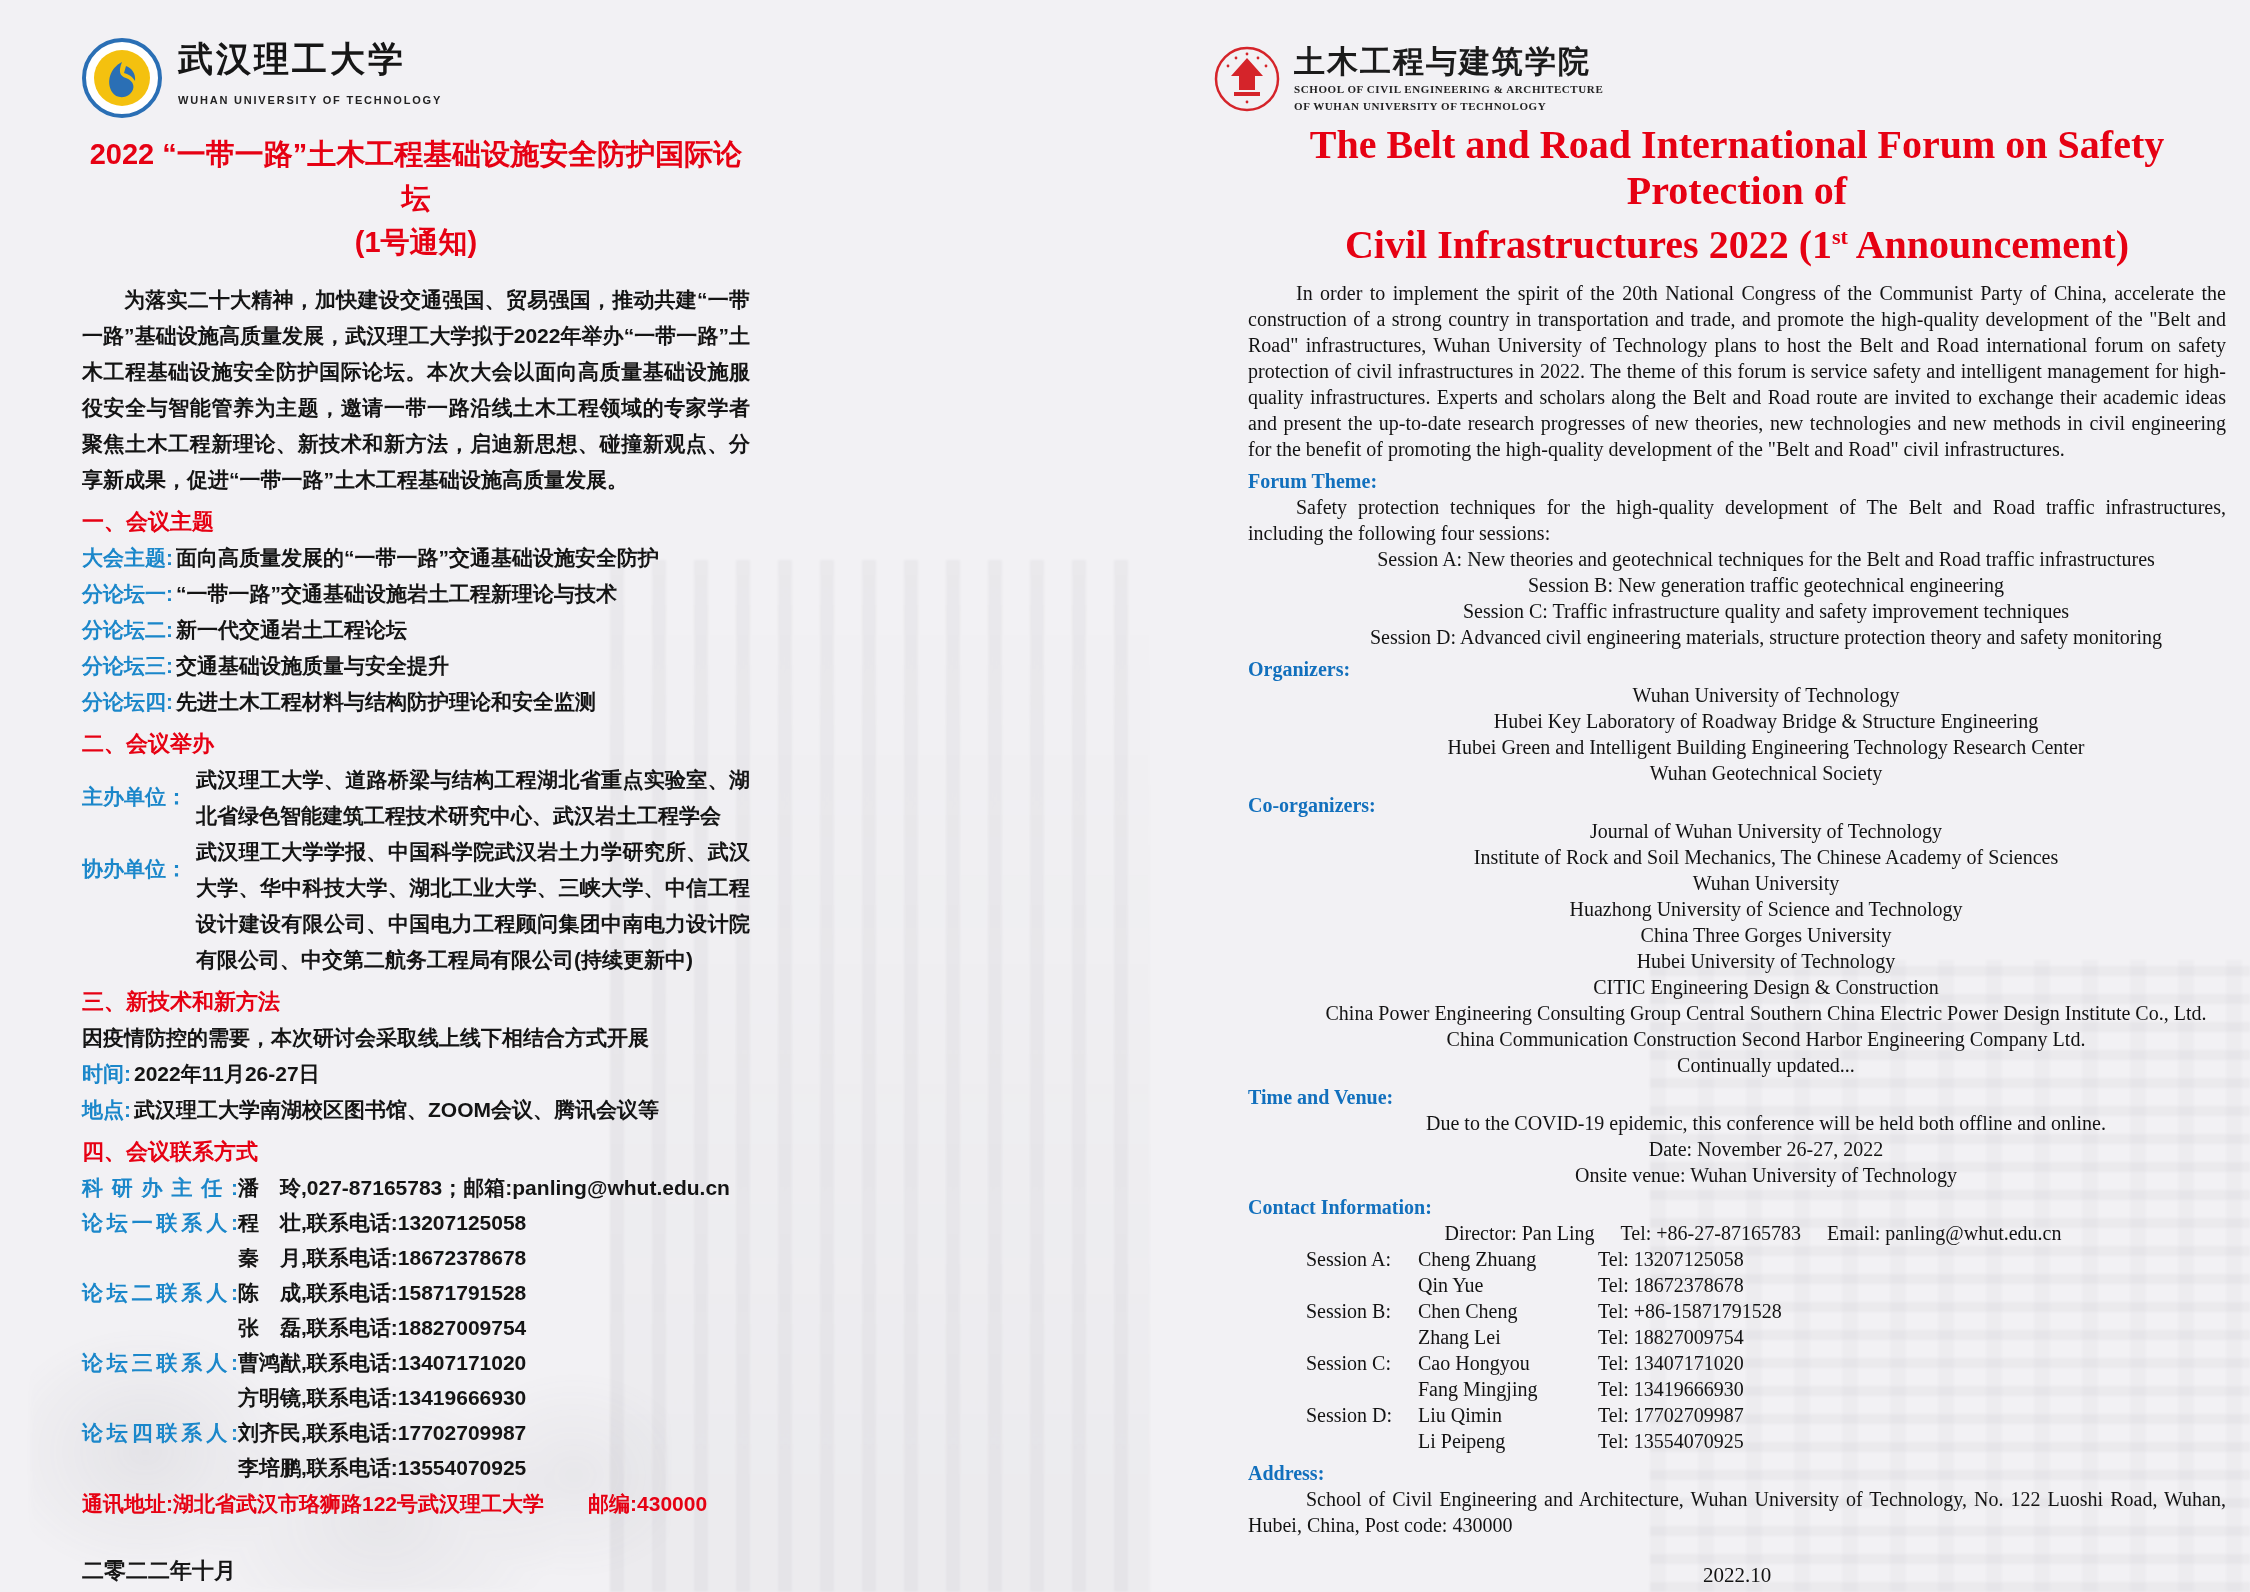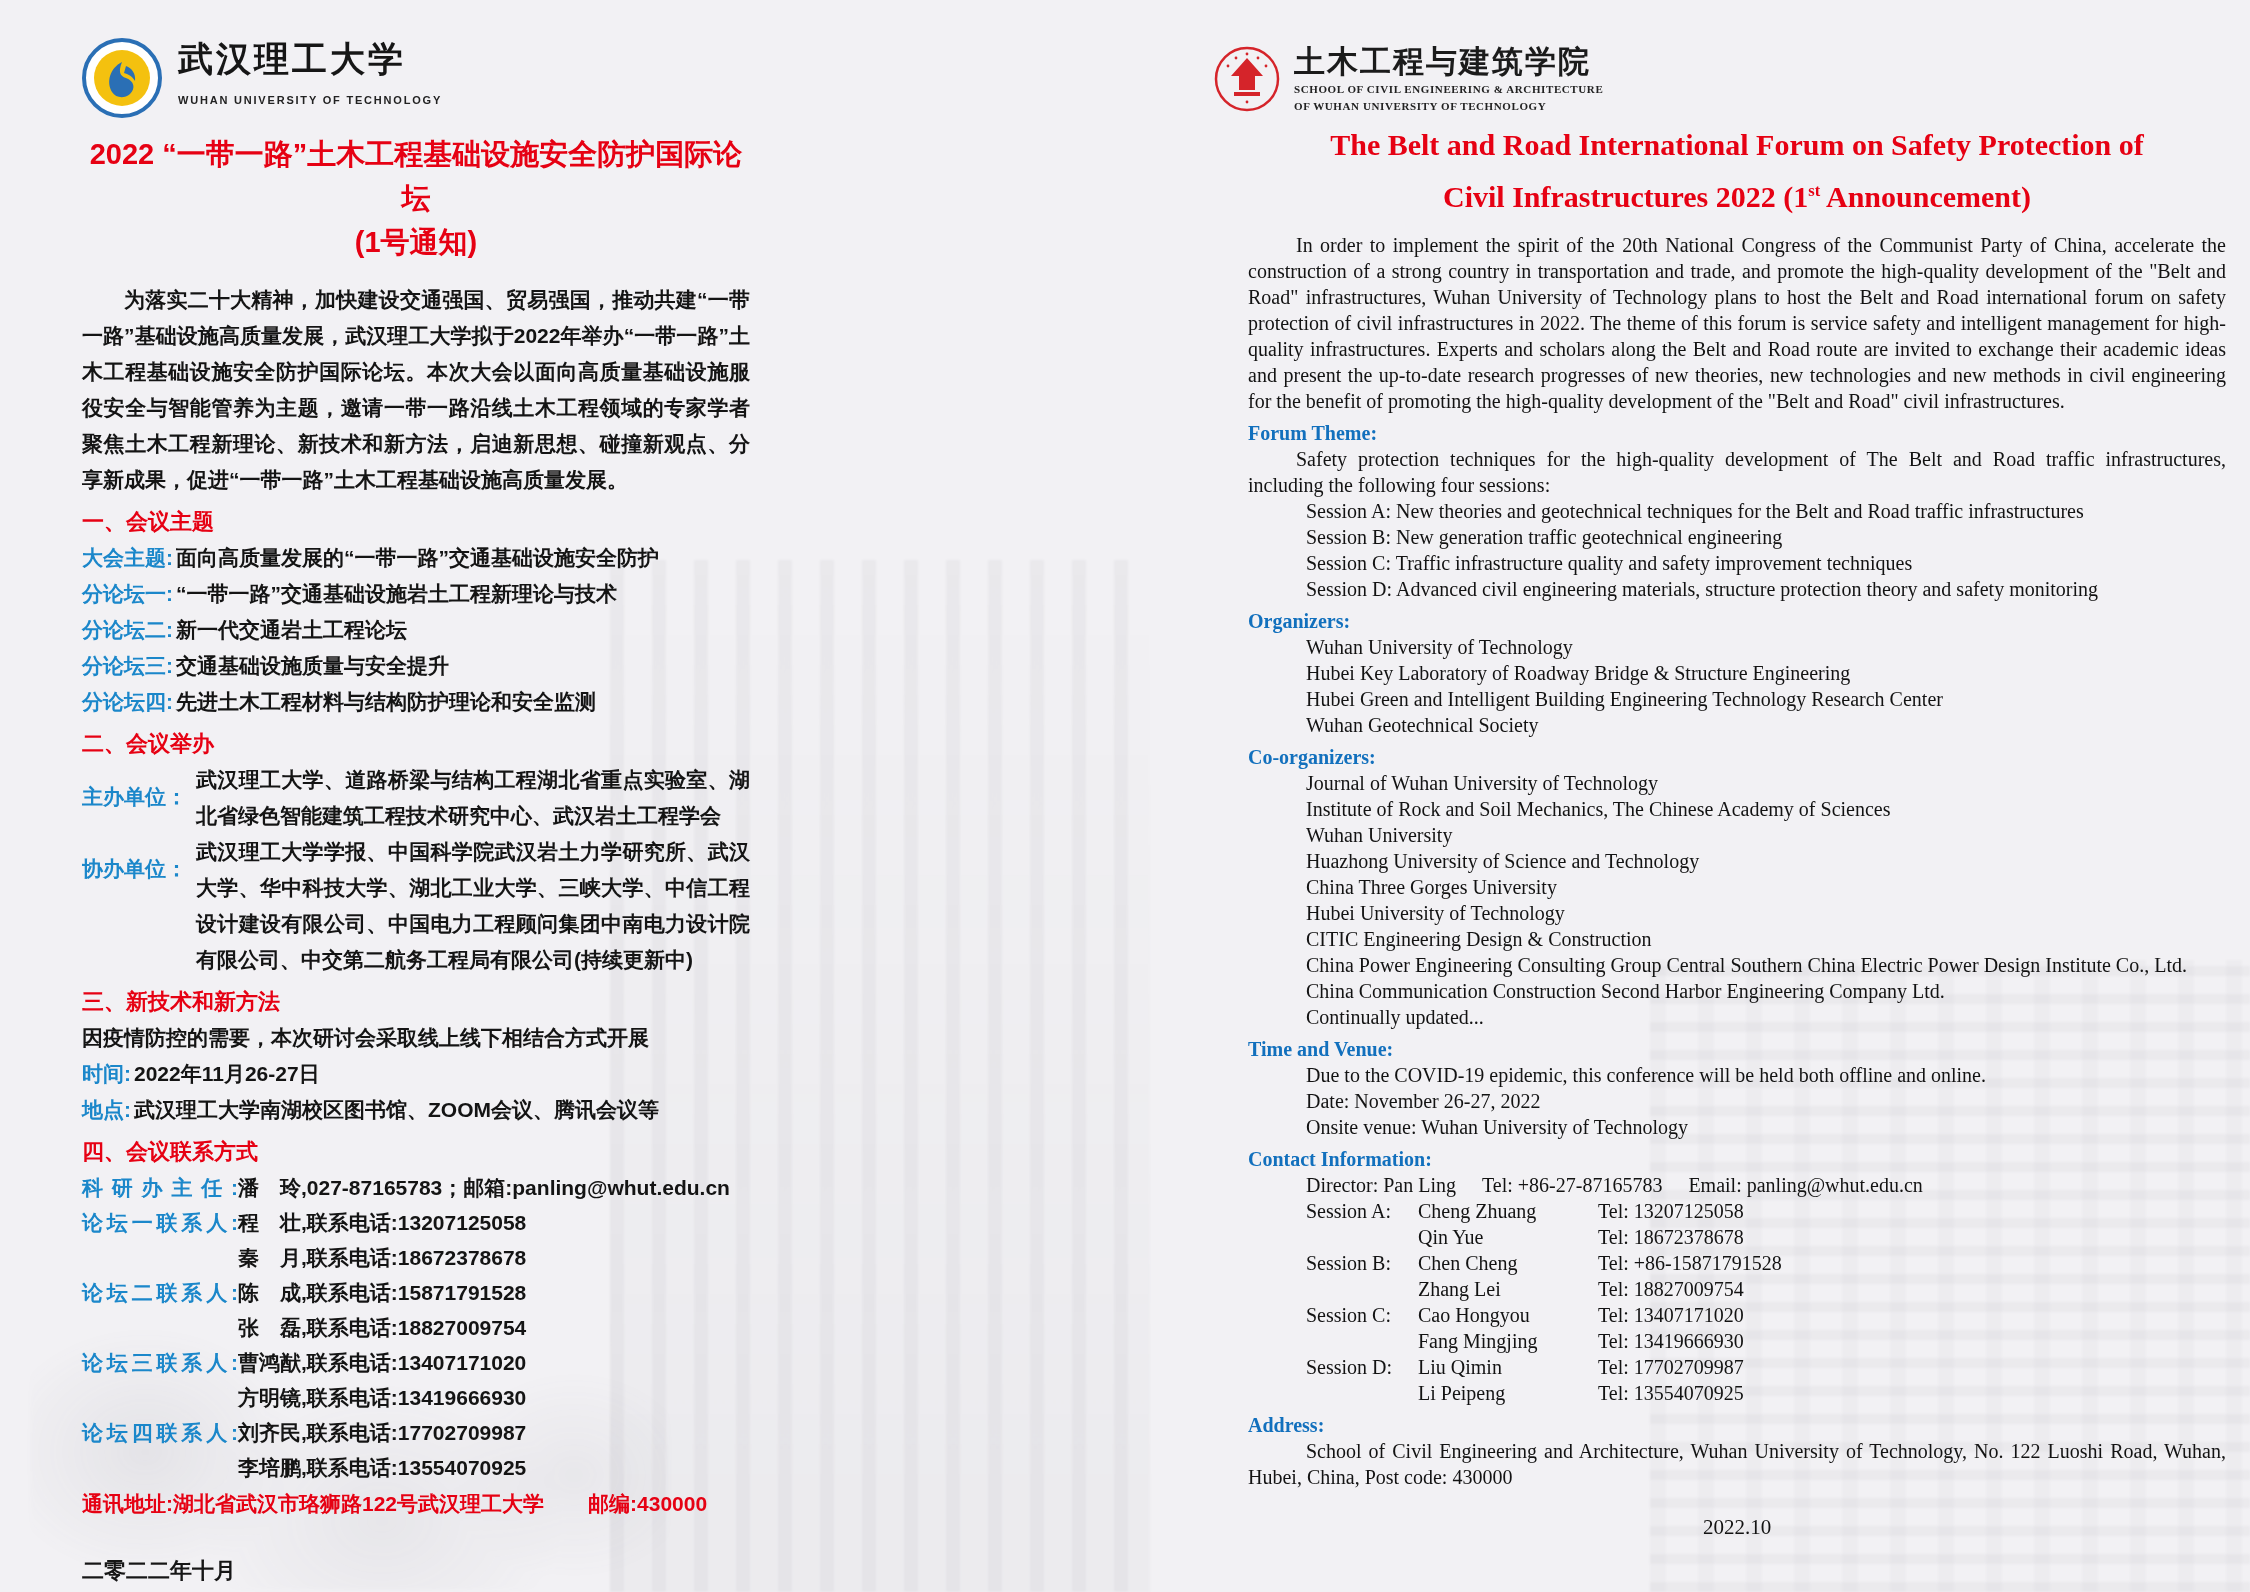--- a/index.html
+++ b/index.html
@@ -47,25 +47,25 @@
   .clbl { display:inline-block; width:156px; text-align:justify; text-align-last:justify; vertical-align:top; }
   .addr-line { line-height:38px; }
   .addr-post { margin-left:44px; }
   .cn-footer { margin-top:30px; text-align:left; font-size:22px; color:#161616; }
   
   .page-right { position:absolute; left:1248px; top:38px; width:978px;
     font-family:"Liberation Serif", serif; font-size:20px; line-height:26px; color:#131313; }
   .scea-header { display:flex; align-items:center; gap:14px; height:82px; margin-left:-34px; }
   .scea-cn { font-size:31px; font-weight:700; font-family:"Liberation Sans",sans-serif; letter-spacing:2px; color:#1b1b1b; line-height:34px; }
   .scea-en { font-size:11px; font-weight:700; letter-spacing:.6px; line-height:14px; color:#222; margin-top:3px; }
-  .en-title { text-align:center; color:var(--red,#e60113); font-weight:700; font-size:30px; line-height:46px; margin-top:2px; }
+  .en-title { text-align:center; color:var(--red,#e60113); font-weight:700; font-size:40px; line-height:46px; margin-top:2px; }
   .en-title sup { font-size:.55em; }
   .en-intro { margin-top:12px; text-indent:2.4em; text-align:justify; }
   .en-h { color:var(--en_blue,#1270bd); font-weight:700; margin-top:6px; font-size:20px; }
-  .en-ind { padding-left:58px; }
+  .en-ind { padding-left:58px;text-align:center; }
   .theme-p { text-indent:2.4em; text-align:justify; }
   .crow { display:flex; padding-left:58px; }
   .c-sess { width:112px; flex:0 0 auto; }
   .c-name { width:180px; flex:0 0 auto; }
   .director span { margin-right:26px; }
   .addr-p { text-indent:58px; text-align:justify; }
   .en-footer { text-align:center; margin-top:24px; font-size:21px; }
   .seal-svg, .wut-svg { flex:0 0 auto; }
 </style>
 </head>

